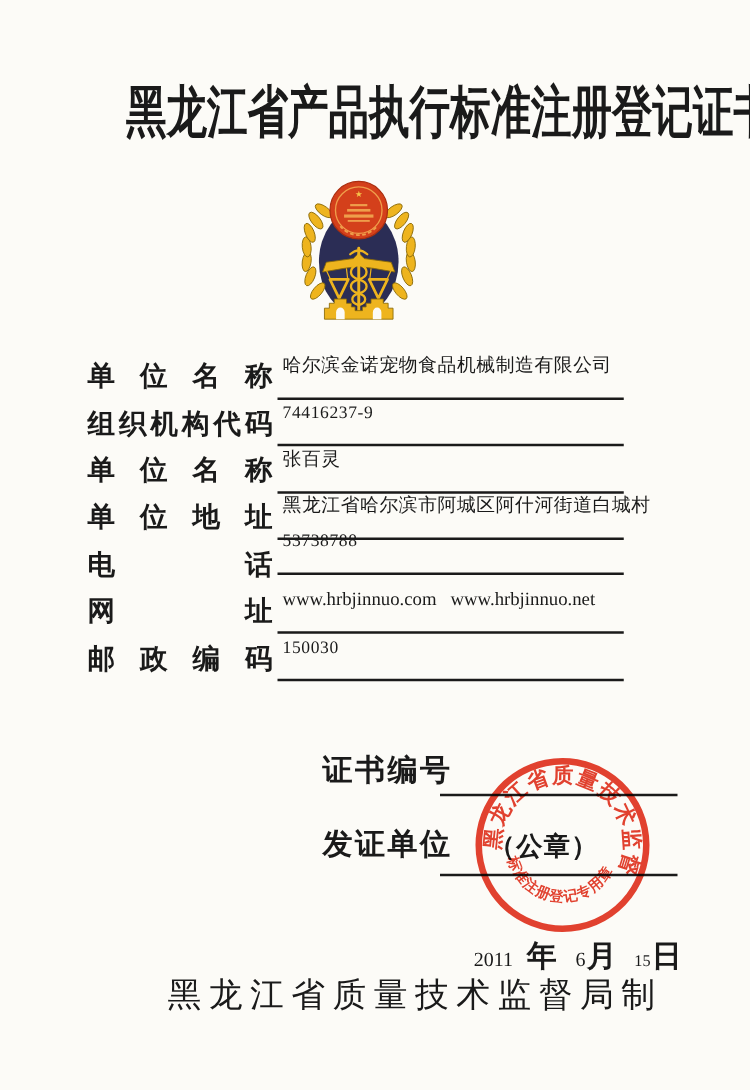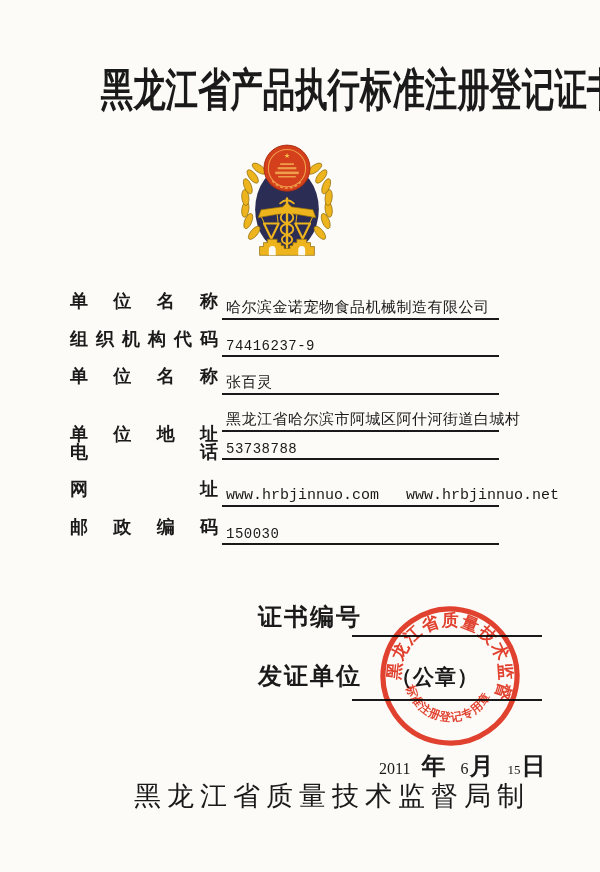--- a/index.html
+++ b/index.html
@@ -22,27 +22,27 @@
   .g-gold{fill:var(--gold); stroke:var(--gold-dark); stroke-width:.7;}
   .g-line{fill:none; stroke:var(--gold); stroke-linecap:round;}
   .g-navy{fill:var(--navy);}
   .g-red{fill:var(--emblem-red); stroke:var(--emblem-red-deep); stroke-width:1;}
   .g-acc{stroke:var(--emblem-accent); fill:none;}
   .g-accf{fill:var(--emblem-accent); stroke:none;}
   .pan{fill:var(--navy); stroke:var(--gold); stroke-width:2.2; stroke-linejoin:round;}
   .door{fill:var(--paper); stroke:none;}
 
   .frow-label{
-    position:absolute; left:70px; width:148px; font-size:18px; font-weight:bold;
+    position:absolute; left:70px; width:148px; font-size:22px; font-weight:bold;
     line-height:26px; text-align:justify; text-align-last:justify; text-justify:inter-character;
   }
   .frow-line{
     position:absolute; left:222px; width:277px; height:30px;
     border-bottom:2px solid var(--ink);
-    display:flex; align-items:flex-end; padding:0 0 1px 4px; box-sizing:border-box;font-family:Liberation Mono, monospace;
+    display:flex; align-items:flex-end; padding:0 0 16px 4px; box-sizing:border-box;
   }
   .val-cjk{font-size:15px; white-space:nowrap; letter-spacing:.5px;}
   .val-num{font-size:14px; white-space:pre; letter-spacing:.5px;}
   .val-url{font-size:15px; white-space:pre;}
 
   .cert-label{position:absolute; left:258px; font-size:24px; font-weight:bold; letter-spacing:2px; line-height:28px;}
   .cert-line{position:absolute; left:352px; width:190px; height:0; border-top:2px solid var(--ink);}
   .issuer-value{position:absolute; left:391px; top:663px; font-size:21px; letter-spacing:1px; font-weight:bold;}
 
   .date-row{position:absolute; left:379px; top:712px; display:flex; align-items:baseline; white-space:nowrap;}
@@ -136,21 +136,21 @@
   <div class="frow-label" style="top:326px">组织机构代码</div>
   <div class="frow-line" style="top:327px">
     <span class="val-num">74416237-9</span>
   </div>
 
   <div class="frow-label" style="top:363px">单位名称</div>
   <div class="frow-line" style="top:365px">
     <span class="val-cjk">张百灵</span>
   </div>
 
-  <div class="frow-label" style="top:421px">单位地址</div>
+  <div class="frow-label" style="top:401px">单位地址</div>
   <div class="frow-line" style="top:402px">
     <span class="val-cjk">黑龙江省哈尔滨市阿城区阿什河街道白城村</span>
   </div>
 
   <div class="frow-label" style="top:439px">电话</div>
   <div class="frow-line" style="top:430px">
     <span class="val-num">53738788</span>
   </div>
 
   <div class="frow-label" style="top:476px">网址</div>

